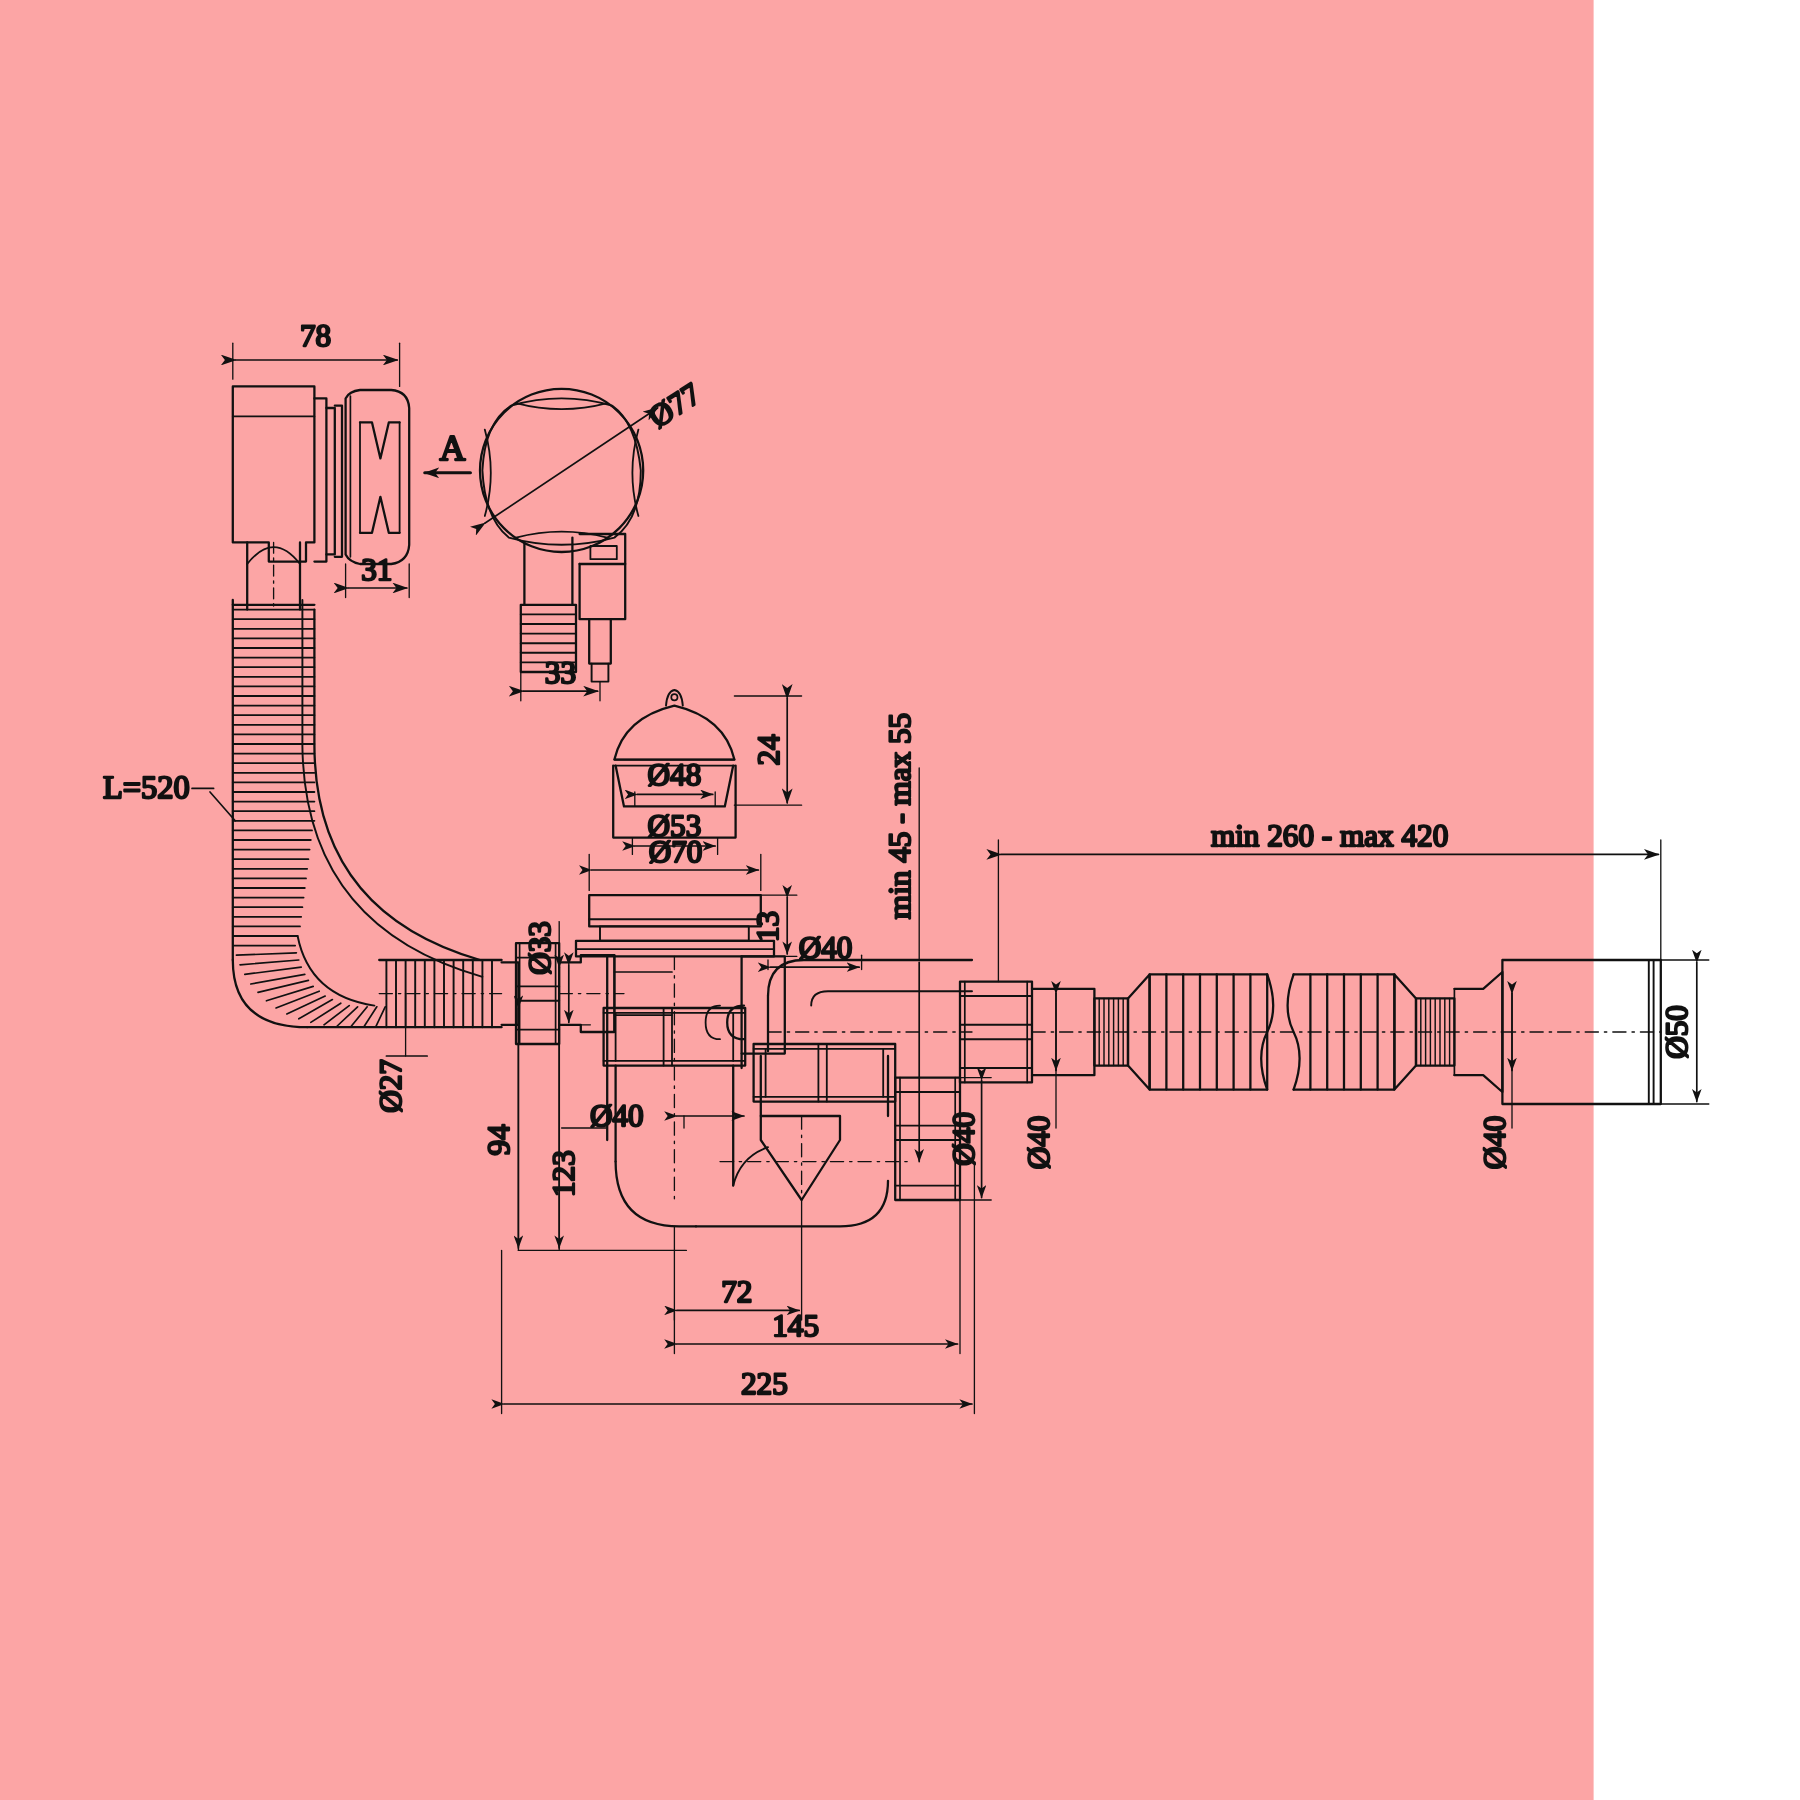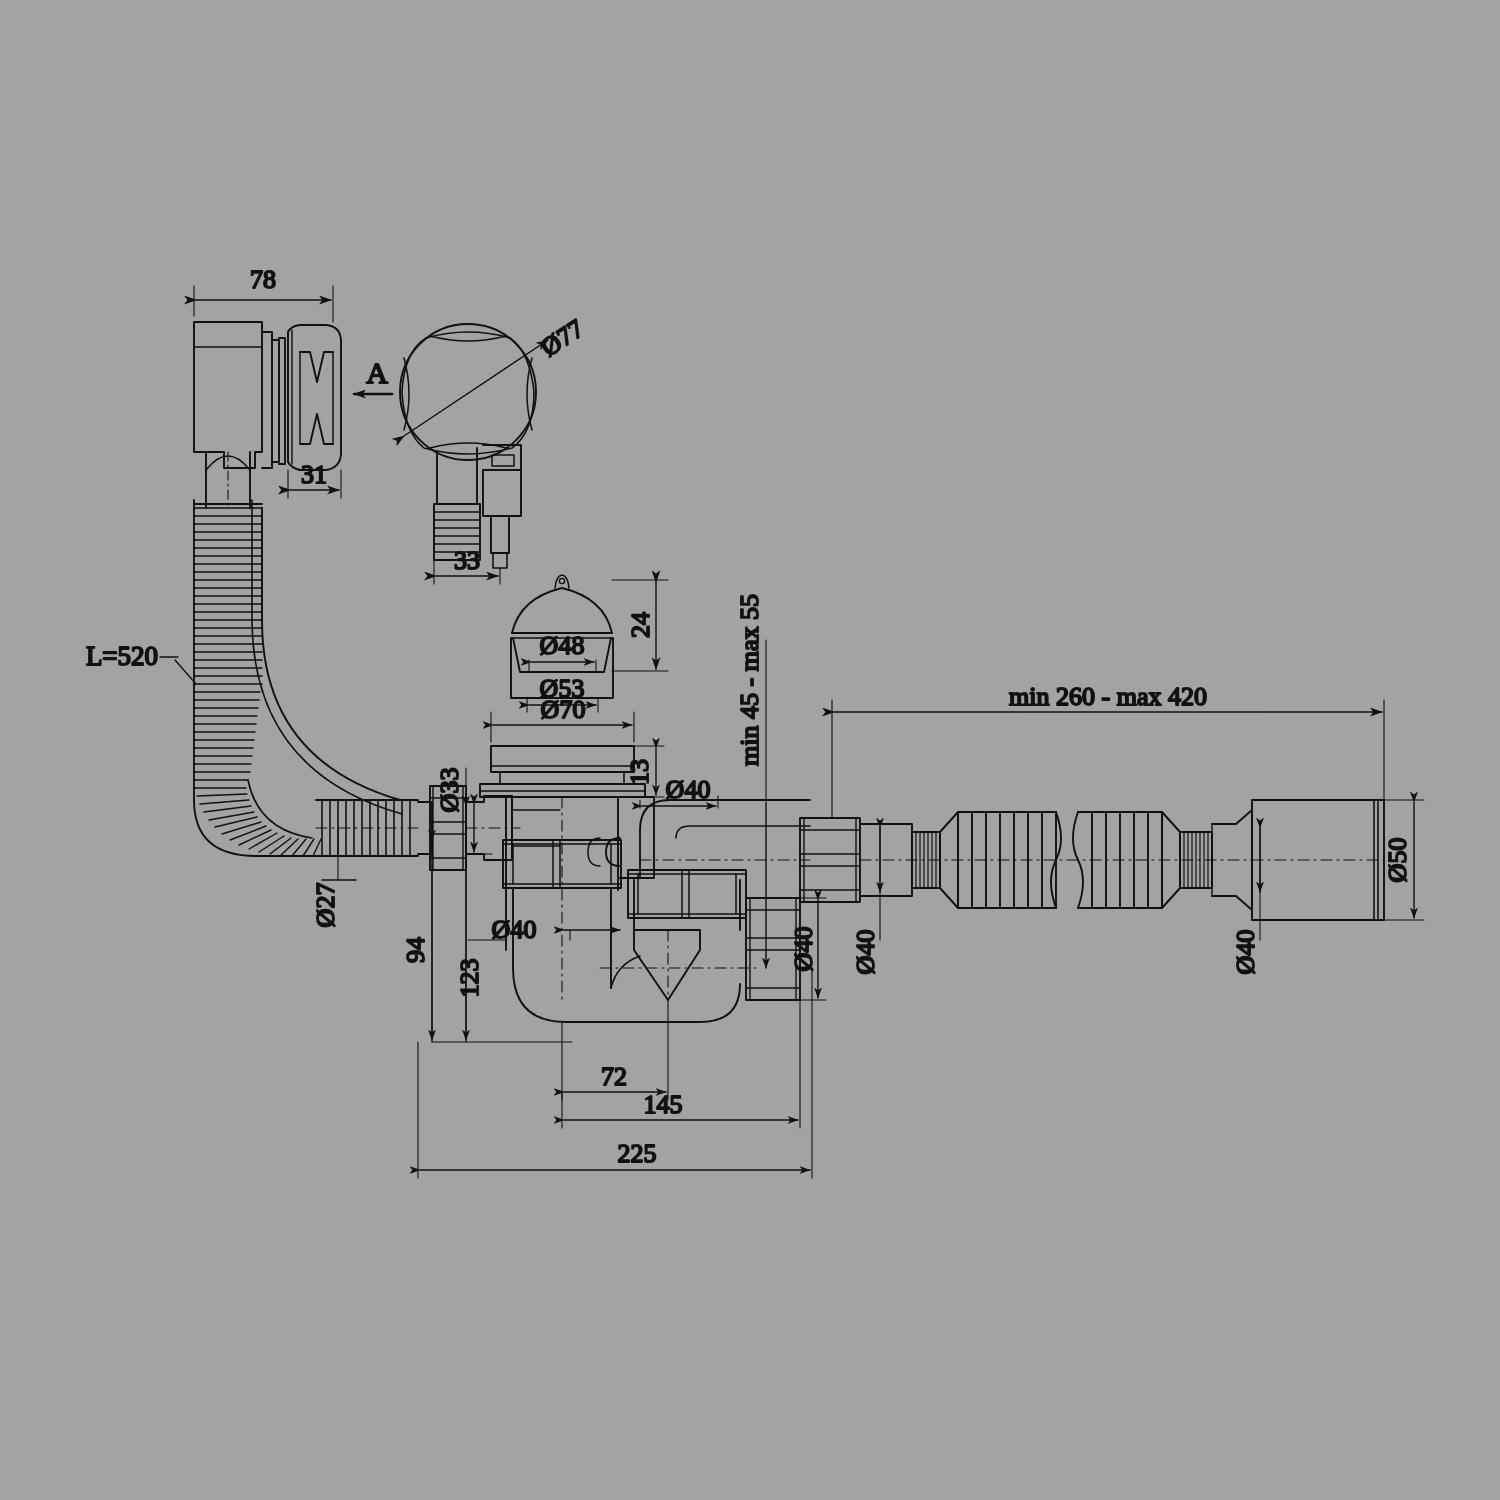--- a/index.html
+++ b/index.html
@@ -1,19 +1,19 @@
 <!DOCTYPE html>
 <html><head>
 <meta charset="utf-8">
 <title>Bath Overflow Siphon Technical Drawing</title>
 <style>
   html,body{margin:0;padding:0;background:#ffffff;}
   body{width:1500px;height:1500px;overflow:hidden;
        font-family:"Liberation Serif", serif;}
-  #sheet{position:relative;width:1500px;height:1500px;background:#a3a3a3;}
+  #sheet{position:relative;width:1328px;height:1500px;background:#fca5a5;}
   svg{display:block;}
   .dimtext{font-family:"Liberation Serif", serif;font-size:26px;fill:#111;}
   .dimtext-lg{font-family:"Liberation Serif", serif;font-size:27px;fill:#111;}
   .letter{font-family:"Liberation Serif", serif;font-size:30px;fill:#111;}
 </style>
 </head>
 <body>
 
 <div id="sheet">
 <svg width="1500" height="1500" viewBox="0 0 1500 1500">

